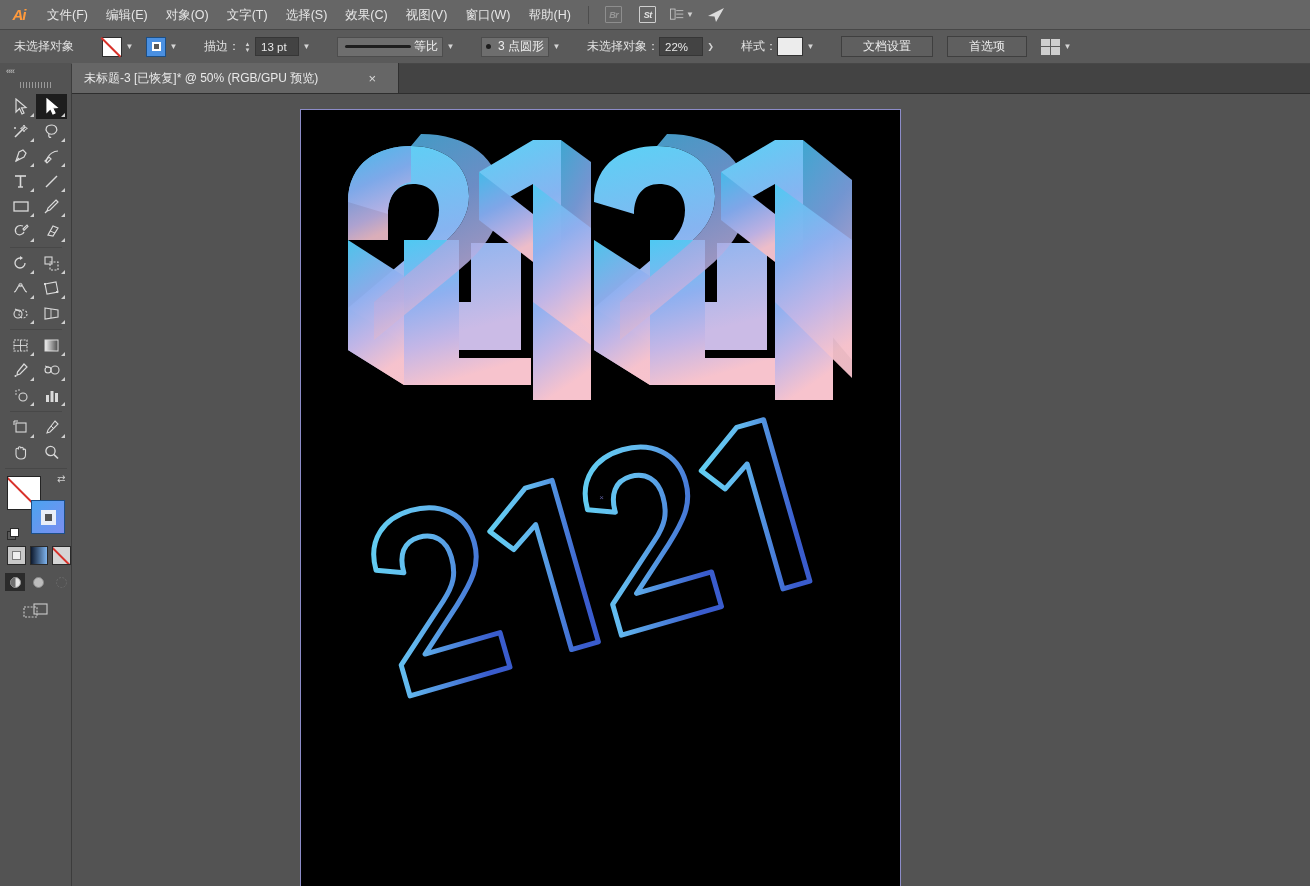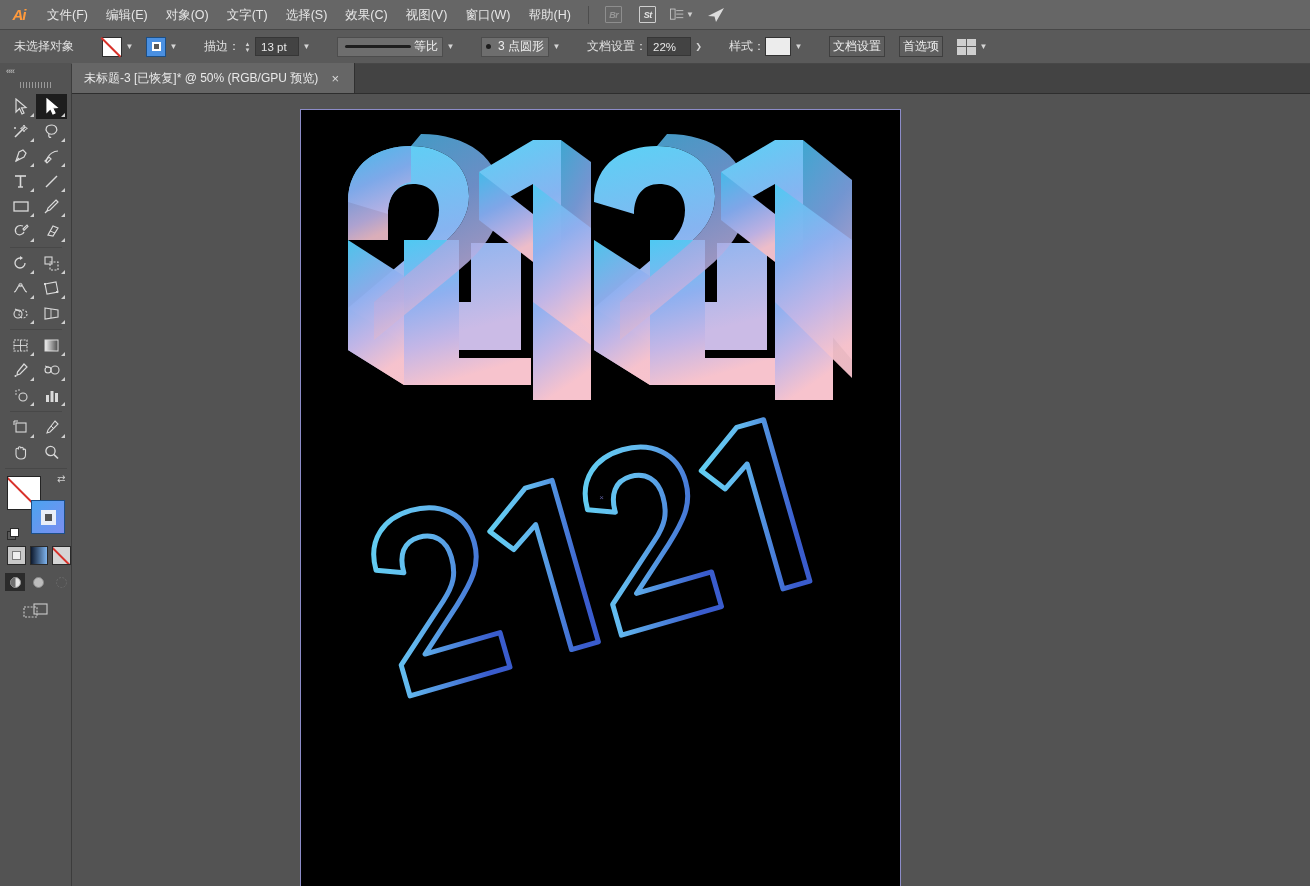--- a/index.html
+++ b/index.html
@@ -89,41 +89,42 @@
     background:#6e6e6e; border:1px solid #4d4d4d; height:20px;
     display:flex;align-items:center; padding:0 4px; color:#efefef; font-size:12px;
   }
   .profile-line {
     width:72px;height:20px;display:flex;align-items:center;justify-content:center;
   }
   .profile-line span { display:block;width:66px;height:3px;background:#1e1e1e;border-radius:2px; }
   .brush-dot { width:5px;height:5px;border-radius:50%;background:#1d1d1d;margin-right:7px; }
   .btn {
     background:#5f5f5f; border:1px solid #3f3f3f; height:21px;
-    padding:0 3px; display:flex;align-items:center;
+    padding:0 21px; display:flex;align-items:center;
     color:#ededed; font-size:12px; white-space:nowrap;
   }
   .style-swatch { width:26px;height:19px;background:#ececec;border:1px solid #333; }
   .align-ico {
     width:19px;height:16px;display:grid;grid-template-columns:1fr 1fr;gap:1px;
   }
   .align-ico i { background:#cfcfcf; display:block; }
 
   
   .tabbar {
     position:absolute; left:0; top:64px; width:1310px; height:30px;
     background:#434343; border-bottom:1px solid #2e2e2e;
     display:flex; align-items:flex-end;
   }
   .tab-pad { width:72px; height:30px; background:#535353; }
   .doc-tab {
     height:30px; background:#666666;
-    display:flex; align-items:center; padding:0 13px 0 12px;
+    display:flex; align-items:center; padding:0 20px 0 12px;
     color:#e9e9e9; font-size:12px; white-space:nowrap;
     border-right:1px solid #303030;
+    gap:37px;
   }
   .tab-close {
     margin-left:11px; color:#d9d9d9; font-size:13px; line-height:1;
     width:12px;text-align:center;
   }
 
   
   .toolpanel {
     position:absolute; left:0; top:64px; width:72px; height:822px;
     background:#535353; border-right:1px solid #3c3c3c;
@@ -313,21 +314,21 @@
       <div class="combo">
         <span class="brush-dot"></span>
         <span>3 点圆形</span>
       </div>
       <div class="dd-arrow">▼</div>
     </div>
 
     <div class="cb-gap"></div>
 
     <div class="cb-group">
-      <div class="cb-label">文档设置：</div>
+      <div class="cb-label">未选择对象：</div>
       <div class="field">22%</div>
       <div class="dd-arrow">❯</div>
     </div>
 
     <div class="cb-gap"></div>
 
     <div class="cb-group">
       <div class="cb-label">样式：</div>
       <div class="style-swatch"></div>
       <div class="dd-arrow">▼</div>

